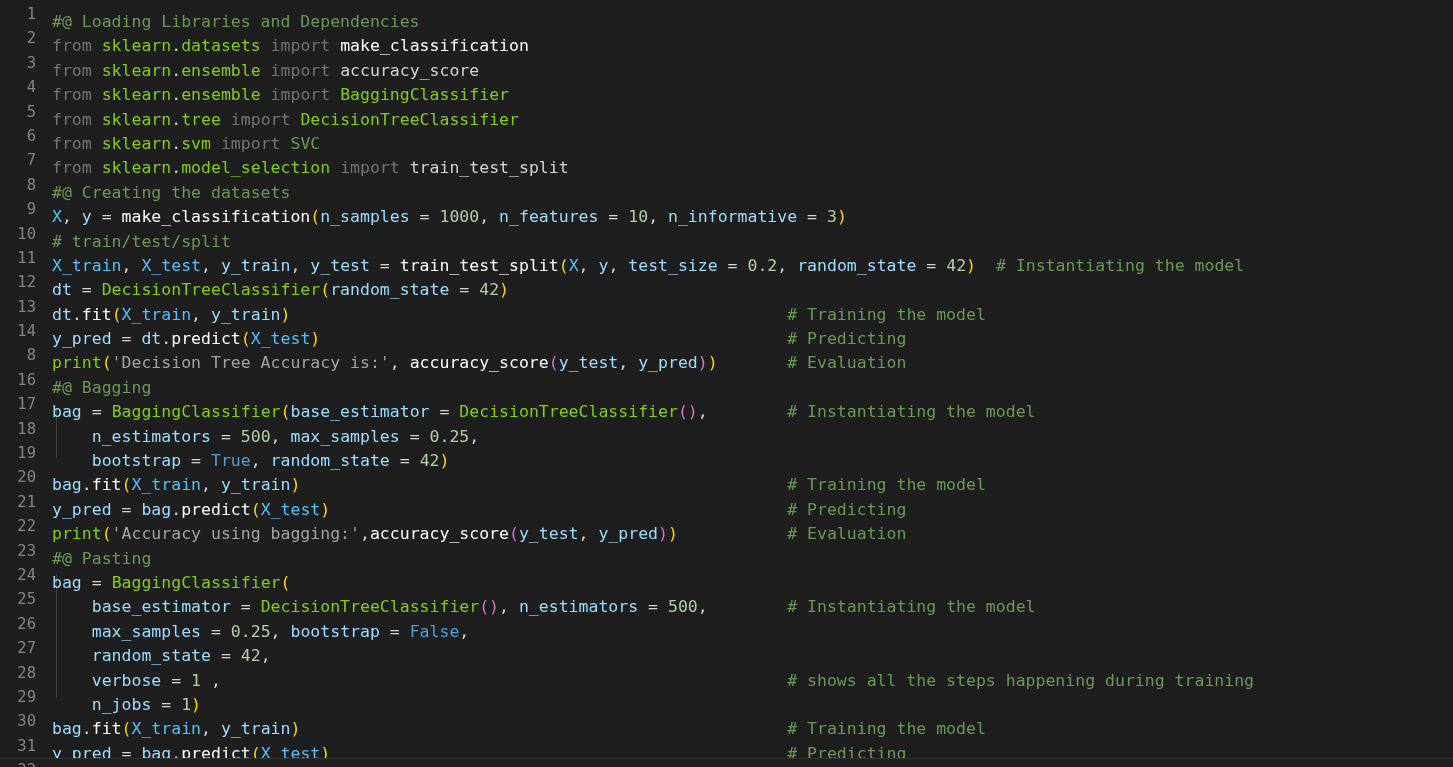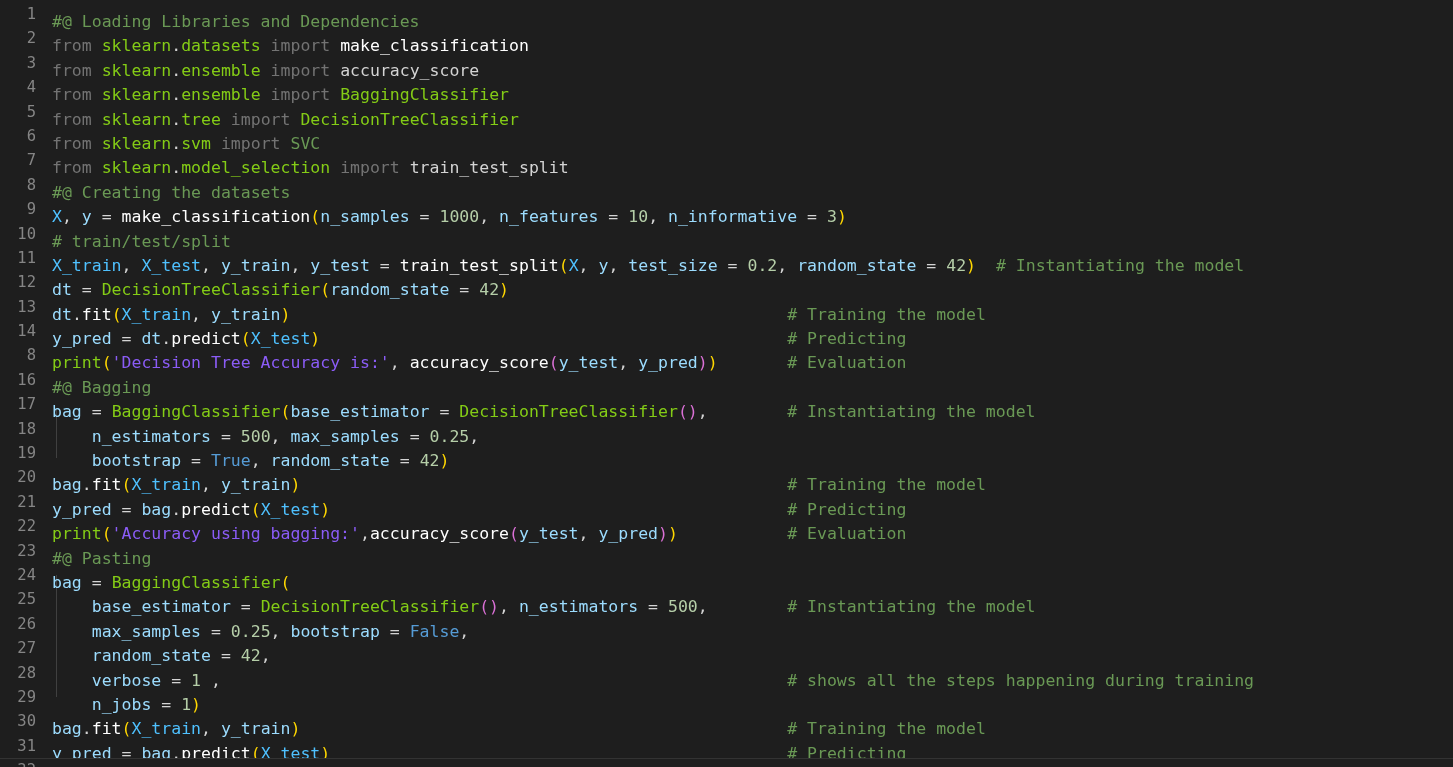--- a/index.html
+++ b/index.html
@@ -73,21 +73,21 @@
   }
 
   
   .t-com  { color: #6A9955; }
   .t-kw   { color: #737373; }
   .t-cls  { color: #84cc16; }
   .t-fn   { color: #ffffff; }
   .t-var  { color: #9CDCFE; }
   .t-varb { color: #4FC1FF; }
   .t-num  { color: #B5CEA8; }
-  .t-str  { color: #8b5cf6; }
+  .t-str  { color: #a3a3a3; }
   .t-blt  { color: #569CD6; }
   .t-txt  { color: #D4D4D4; }
   .b1     { color: #FFD700; }
   .b2     { color: #DA70D6; }
 </style>
 </head>
 <body>
 
 <div id="editor">
 

